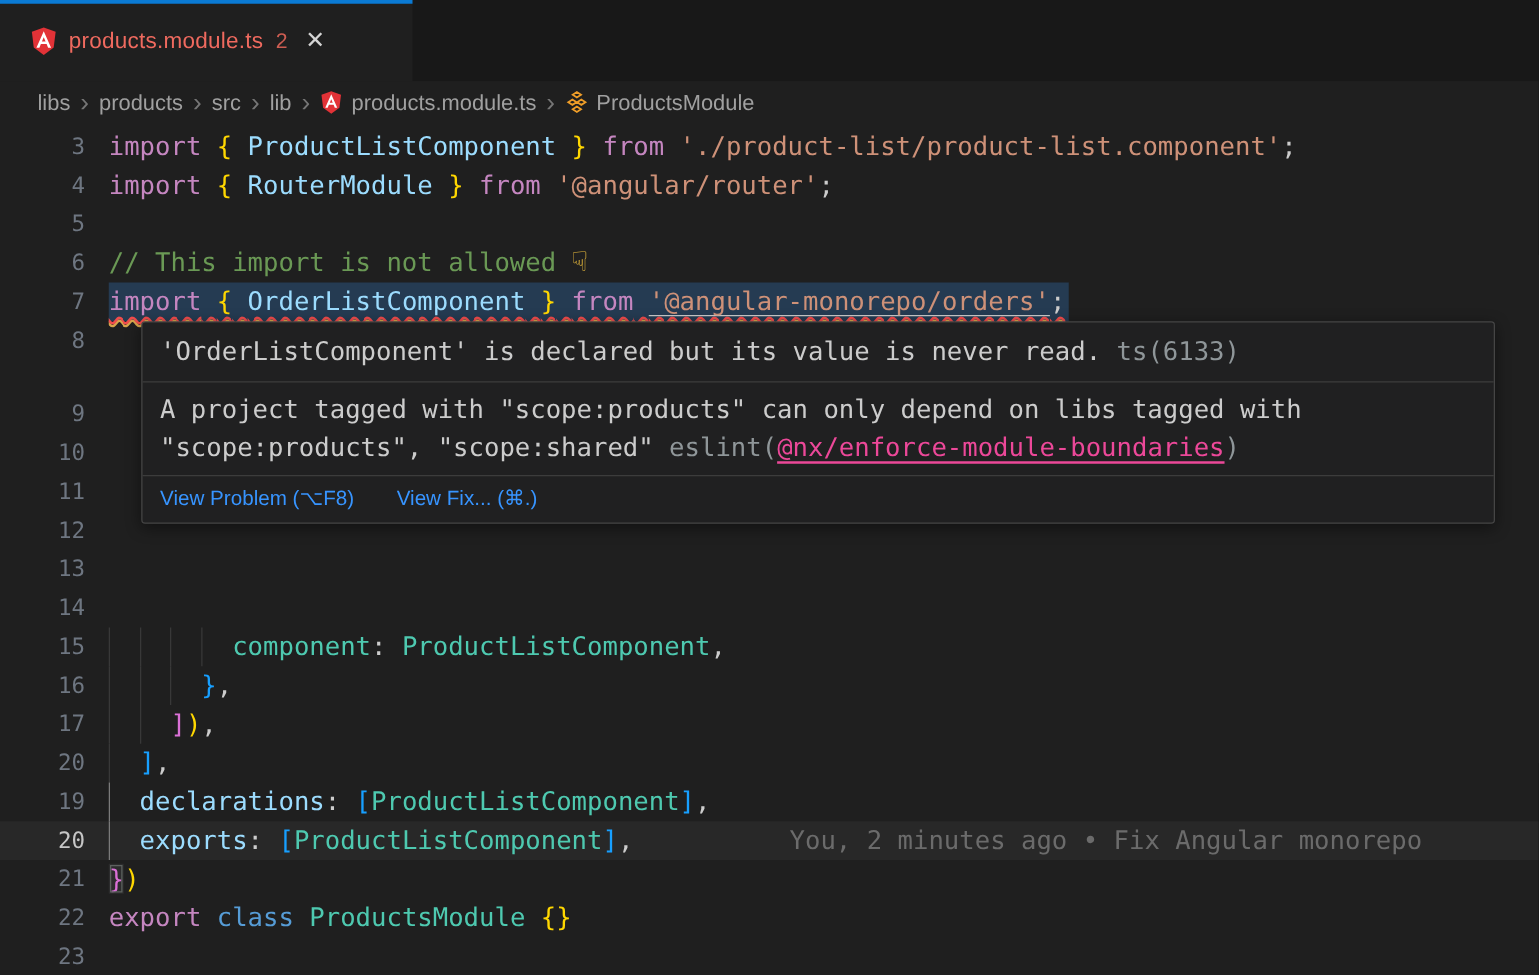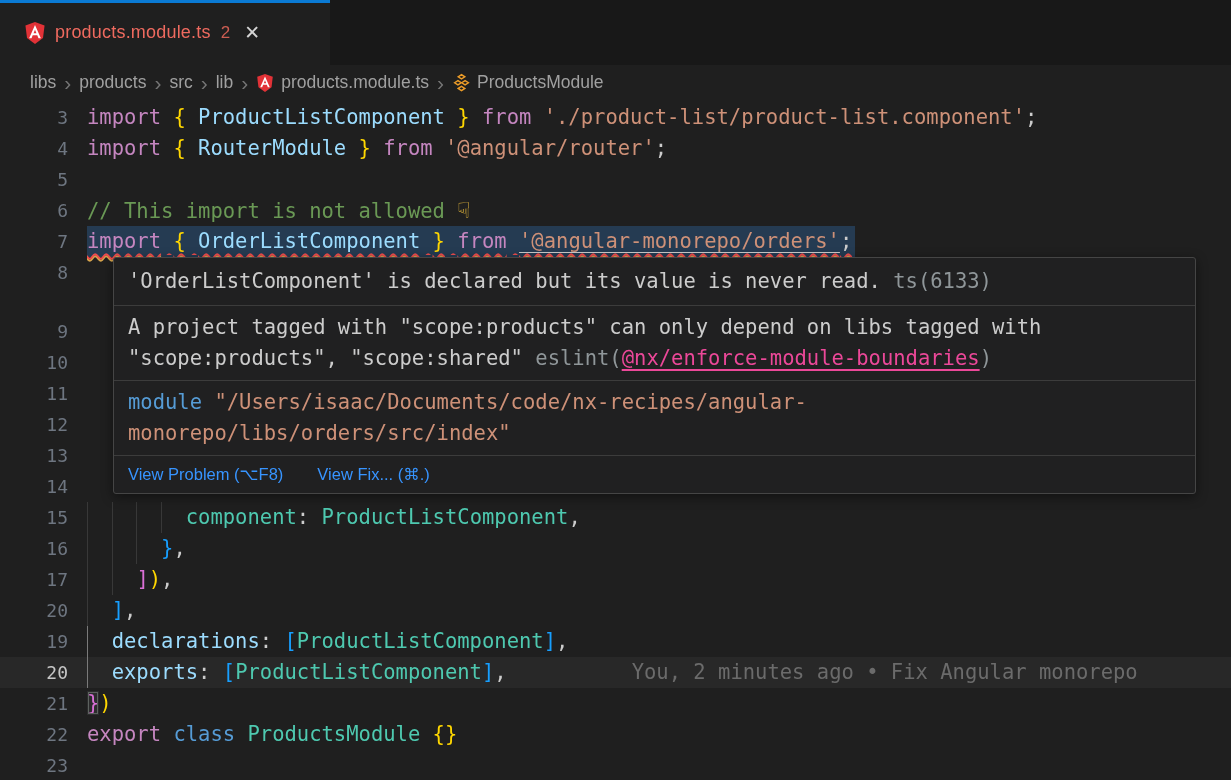--- a/index.html
+++ b/index.html
@@ -15,21 +15,21 @@
   .tab{position:relative;height:65px;background:#1f1f1f;display:flex;align-items:center;
        padding:0 18px 0 24px;min-width:288px}
   .tab-accent{position:absolute;left:0;top:0;right:0;height:3px;background:#0a7ad4}
   .tab .ng-icon{width:22px;height:24px;margin-right:9px;flex:none}
   .tab-title{font-size:18px;color:#ef6a5f;letter-spacing:.2px}
   .tab-badge{font-size:17px;color:#cd5d52;margin-left:10px}
   .tab-close{font-size:19px;color:#d4d4d4;margin-left:14px;font-family:var(--sans)}
   
   .breadcrumb{position:absolute;left:0;top:65px;width:100%;height:35px;background:#1f1f1f;
               display:flex;align-items:center;padding-left:30px;font-size:17.5px;color:#a0a0a0}
-  .crumb{display:flex;align-items:center}
+  .crumb{display:flex;align-items:flex-start}
   .chev{color:#767676;font-size:21px;margin:0 8px;line-height:1}
   .crumb .ng-icon{width:18px;height:20px;margin-right:7px}
   .crumb .cls-icon{width:19px;height:19px;margin-right:6px}
   
   .editor{position:absolute;left:0;top:100px;width:100%;height:680px;padding-top:2px;background:#1f1f1f}
   .row{display:flex;height:31px;line-height:31px;white-space:pre}
   .row.cur{background:#282828}
   .gut{flex:none;width:68px;text-align:right;font-family:var(--mono);font-size:18px;color:#6e7681}
   .row.cur .gut{color:#c6c6c6}
   .lc{position:relative;flex:1;margin-left:19px;font-family:var(--mono);font-size:20.5px;color:#cccccc}
@@ -139,23 +139,19 @@
 
     <div class="popup">
       <div class="sec">
         <span>'OrderListComponent' is declared but its value is never read.</span>
         <span class="dim">ts(6133)</span>
       </div>
       <div class="sec sec2">
         <span>A project tagged with "scope:products" can only depend on libs tagged with</span><br>
         <span>"scope:products", "scope:shared" </span><span class="dim">eslint(</span><span class="plink">@nx/enforce-module-boundaries</span><span class="dim">)</span>
       </div>
-      <div class="sec sec3">
-        <span class="kb">module</span><span class="s"> "/Users/isaac/Documents/code/nx-recipes/angular-</span><br>
-        <span class="s">monorepo/libs/orders/src/index"</span>
-      </div>
       <div class="actions">
         <span class="action">View Problem (⌥F8)</span>
         <span class="action">View Fix... (⌘.)</span>
       </div>
     </div>
   </div>
 </div>
 
 </body></html>

